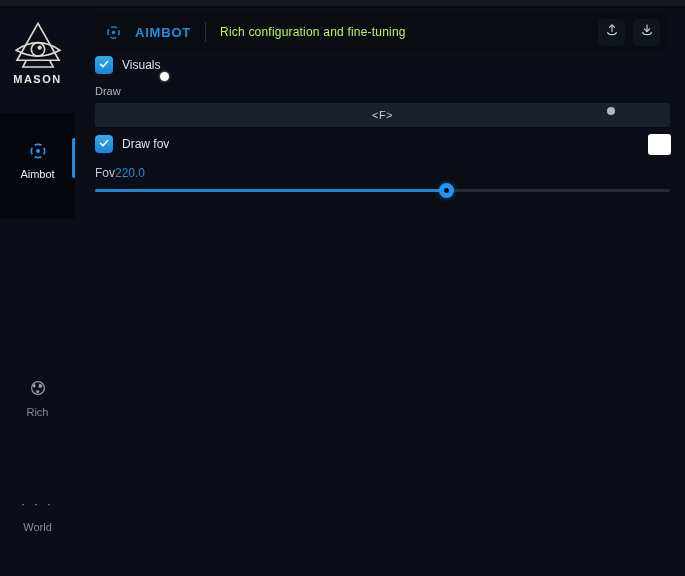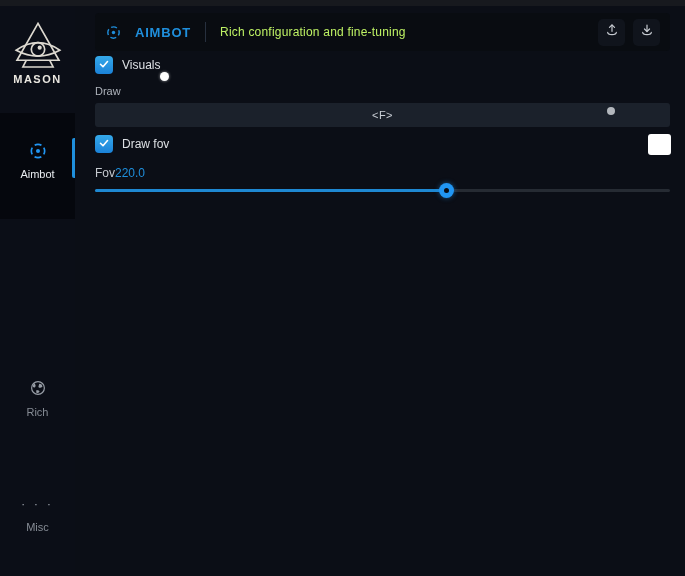--- a/index.html
+++ b/index.html
@@ -152,21 +152,21 @@
         <svg width="18" height="18" viewBox="0 0 24 24" fill="none" stroke="currentColor" stroke-width="1.6">
           <circle cx="12" cy="12" r="8.5"></circle>
           <path d="M7 5.5 Q10 8 8 11 Q5 12 5 9 Z M13.5 6.5 Q17.5 6 18 10 Q15 13 12.5 10.5 Z M10 14.5 Q14 14.5 14 17 Q11.5 20 9.5 17.5 Z" fill="currentColor" stroke="none"></path>
         </svg>
       </span>
       <span class="s-label">Rich</span>
     </div>
 
     <div class="side-item" style="top:488px;">
       <span class="s-icon dots-icon">· · ·</span>
-      <span class="s-label">Misc</span>
+      <span class="s-label">World</span>
     </div>
   </div>
 
   <div class="header">
     <span class="h-icon">
       <svg width="17" height="17" viewBox="0 0 24 24" fill="none" stroke="currentColor" stroke-width="2">
         <circle cx="12" cy="12" r="8" stroke-dasharray="8.5 4" stroke-dashoffset="4.2"></circle>
         <circle cx="12" cy="12" r="2.4" fill="currentColor" stroke="none"></circle>
       </svg>
     </span>

